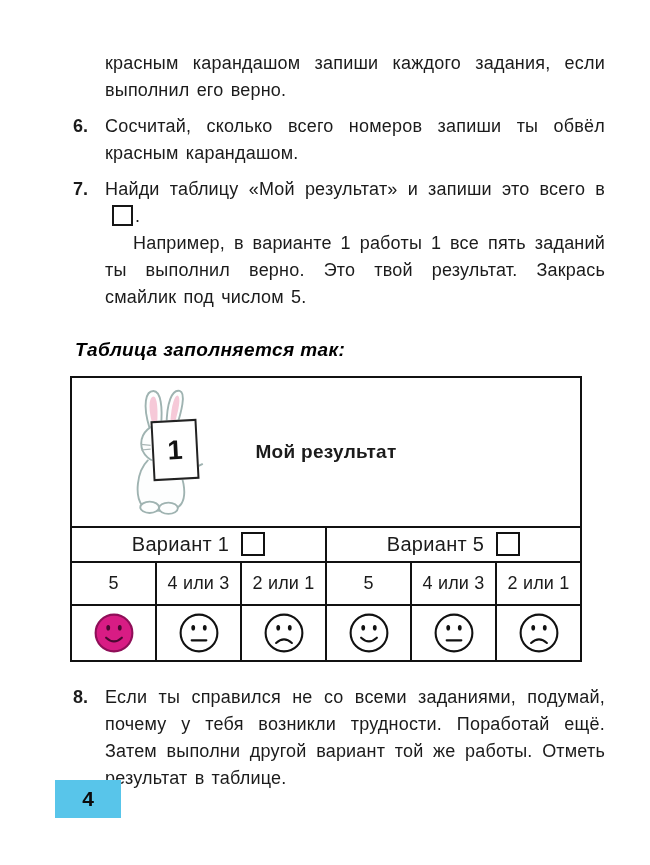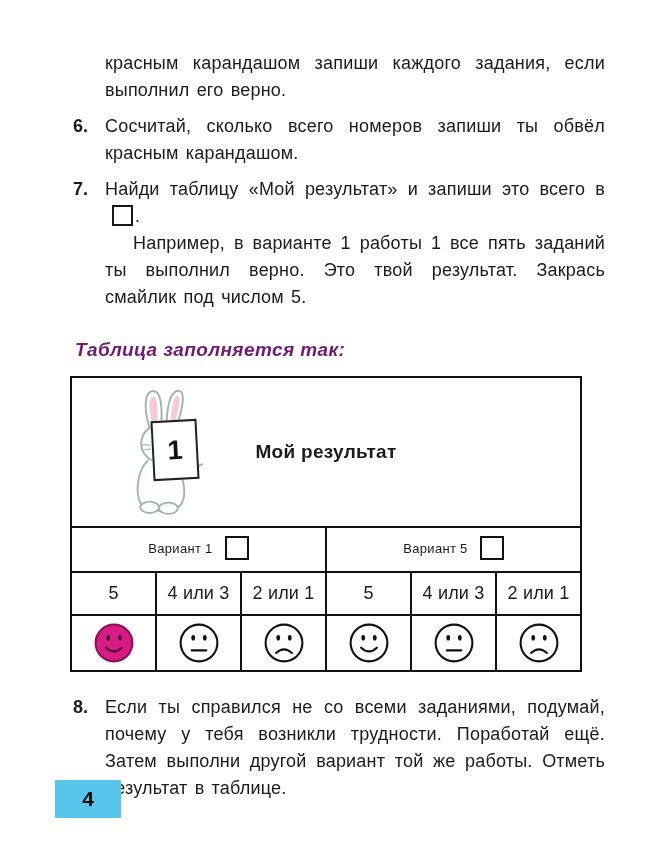--- a/index.html
+++ b/index.html
@@ -71,21 +71,21 @@
     font-size:27px; font-weight:bold; color:#111;
   }
   .table-title {
     position:absolute; left:0; right:0; top:50%;
     transform:translateY(-50%);
     text-align:center;
     font-weight:bold;
     font-size:19px;
     letter-spacing:0.3px;
   }
-  .variant-cell { height:45px; font-size:13px; }
+  .variant-cell { height:35px; font-size:20px; }
   .variant-label { letter-spacing:0.3px; }
   .check-box {
     display:inline-block;
     width:24px; height:24px;
     border:2px solid #111;
     background:#fff;
     vertical-align:middle;
     margin-left:12px;
     margin-top:-4px;
   }
@@ -116,21 +116,21 @@
       <p class="body-text">Сосчитай, сколько всего номеров запиши ты обвёл красным карандашом.</p>
     </div>
 
     <div class="task">
       <span class="task-num">7.</span>
       <p class="body-text"><span>Найди таблицу «Мой результат» и запиши это всего в</span><span class="inline-box"></span><span>.</span></p>
     </div>
 
     <p class="body-text example">Например, в варианте 1 работы 1 все пять заданий ты выполнил верно. Это твой результат. Закрась смайлик под числом 5.</p>
 
-    <h2 class="section-heading" style="color: #701a75;">Таблица заполняется так:</h2>
+    <h2 class="section-heading" style="color: #000000;">Таблица заполняется так:</h2>
 
     <table class="result-table">
       <colgroup>
         <col>
           <col>
           <col>
           <col>
           <col>
           <col>
       </colgroup>

